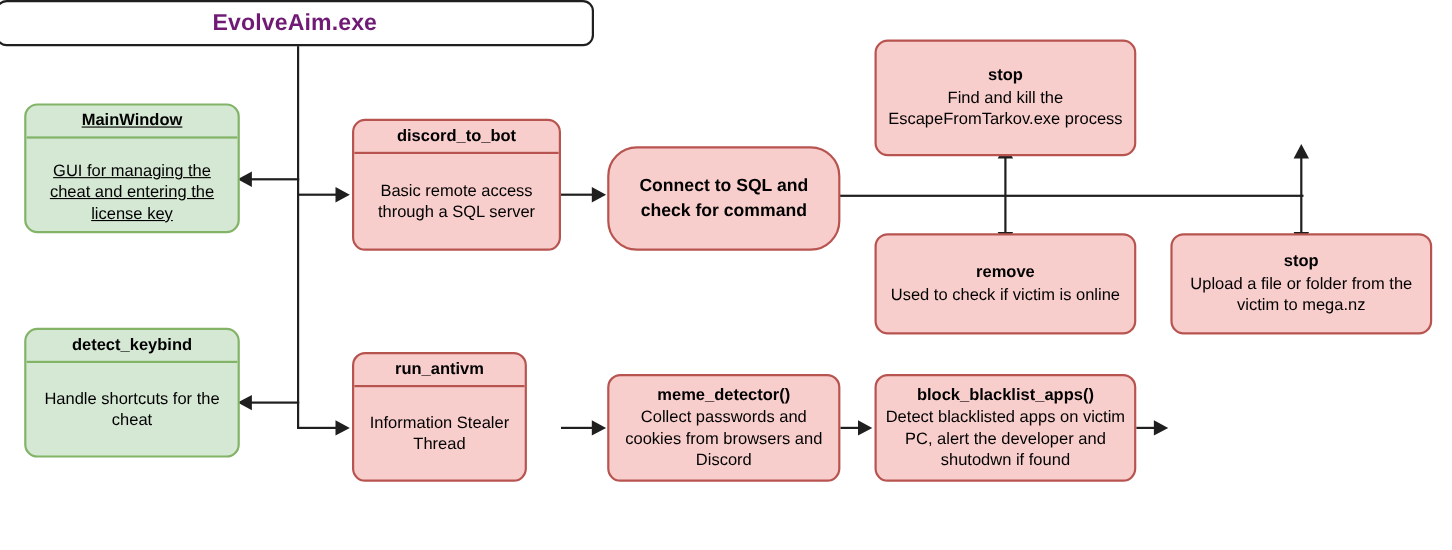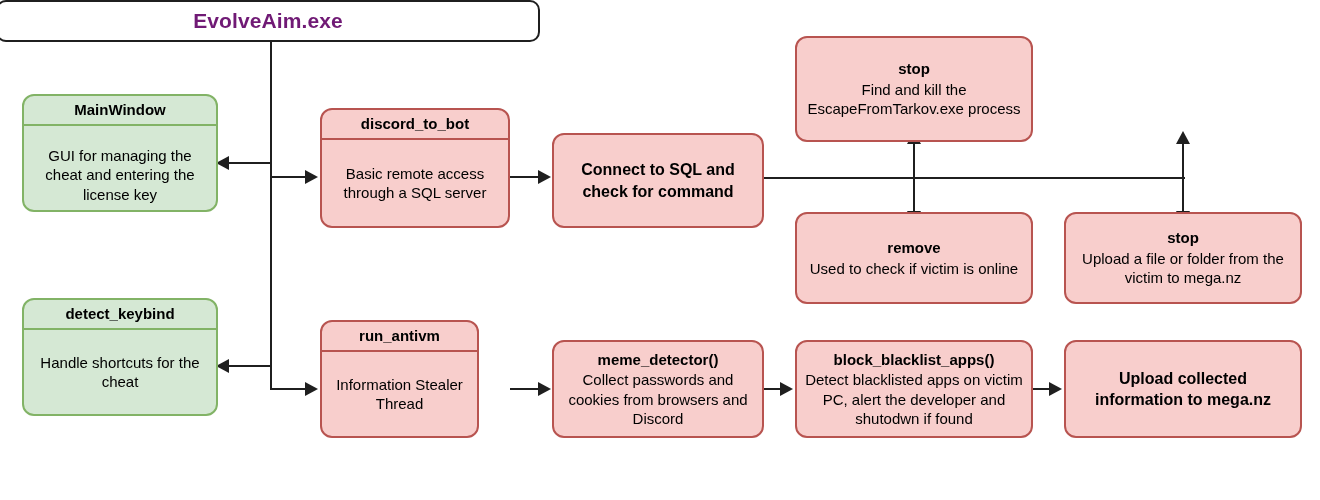--- a/index.html
+++ b/index.html
@@ -164,21 +164,21 @@
 
   <div class="edge h" style="left:271px; top:176px; width:36px; height:2px;"></div>
   <div class="arrowhead right" style="left:305px; top:170px;"></div>
 
   <div class="edge h" style="left:228px; top:365px; width:44px; height:2px;"></div>
   <div class="arrowhead left" style="left:216px; top:359px;"></div>
 
   <div class="edge h" style="left:270px; top:388px; width:37px; height:2px;"></div>
   <div class="arrowhead right" style="left:305px; top:382px;"></div>
 
-  <div class="node green" style="left:22px; top:94px; width:196px; height:118px;">
+  <div class="node green" style="left:22px; top:94px; width:196px; height:118px;text-decoration:underline;">
     <div class="hdr">MainWindow</div>
     <div class="body">GUI for managing the cheat and entering the license key</div>
   </div>
 
   <div class="node green" style="left:22px; top:298px; width:196px; height:118px;">
     <div class="hdr">detect_keybind</div>
     <div class="body">Handle shortcuts for the cheat</div>
   </div>
 
   <div class="node pink" style="left:320px; top:108px; width:190px; height:120px;">
@@ -187,21 +187,21 @@
   </div>
 
   <div class="node pink" style="left:320px; top:320px; width:159px; height:118px;">
     <div class="hdr">run_antivm</div>
     <div class="body">Information Stealer Thread</div>
   </div>
 
   <div class="edge h" style="left:510px; top:176px; width:30px; height:2px;"></div>
   <div class="arrowhead right" style="left:538px; top:170px;"></div>
 
-  <div class="node pink" style="left:552px; top:133px; width:212px; height:95px;">
+  <div class="node pink" style="left:552px; top:133px; width:212px; height:95px;border-radius:27px;">
     <div class="simple allbold">Connect to SQL and check for command</div>
   </div>
 
   <div class="edge h" style="left:763px; top:177px; width:422px; height:2px;"></div>
 
   <div class="edge v" style="left:913px; top:142px; width:2px; height:72px;"></div>
   <div class="arrowhead up" style="left:907px; top:131px;"></div>
   <div class="arrowhead down" style="left:907px; top:211px;"></div>
 
   <div class="edge v" style="left:1182px; top:142px; width:2px; height:72px;"></div>
@@ -246,17 +246,14 @@
   <div class="node pink" style="left:795px; top:340px; width:238px; height:98px;">
     <div class="simple tight">
       <div class="cmd-name">block_blacklist_apps()</div>
       <div class="cmd-desc">Detect blacklisted apps on victim PC, alert the developer and shutodwn if found</div>
     </div>
   </div>
 
   <div class="edge h" style="left:1033px; top:388px; width:18px; height:2px;"></div>
   <div class="arrowhead right" style="left:1049px; top:382px;"></div>
 
-  <div class="node pink" style="left:1064px; top:340px; width:238px; height:98px;">
-    <div class="simple allbold">Upload collected information to mega.nz</div>
-  </div>
 
 </div>
 
 </body></html>

